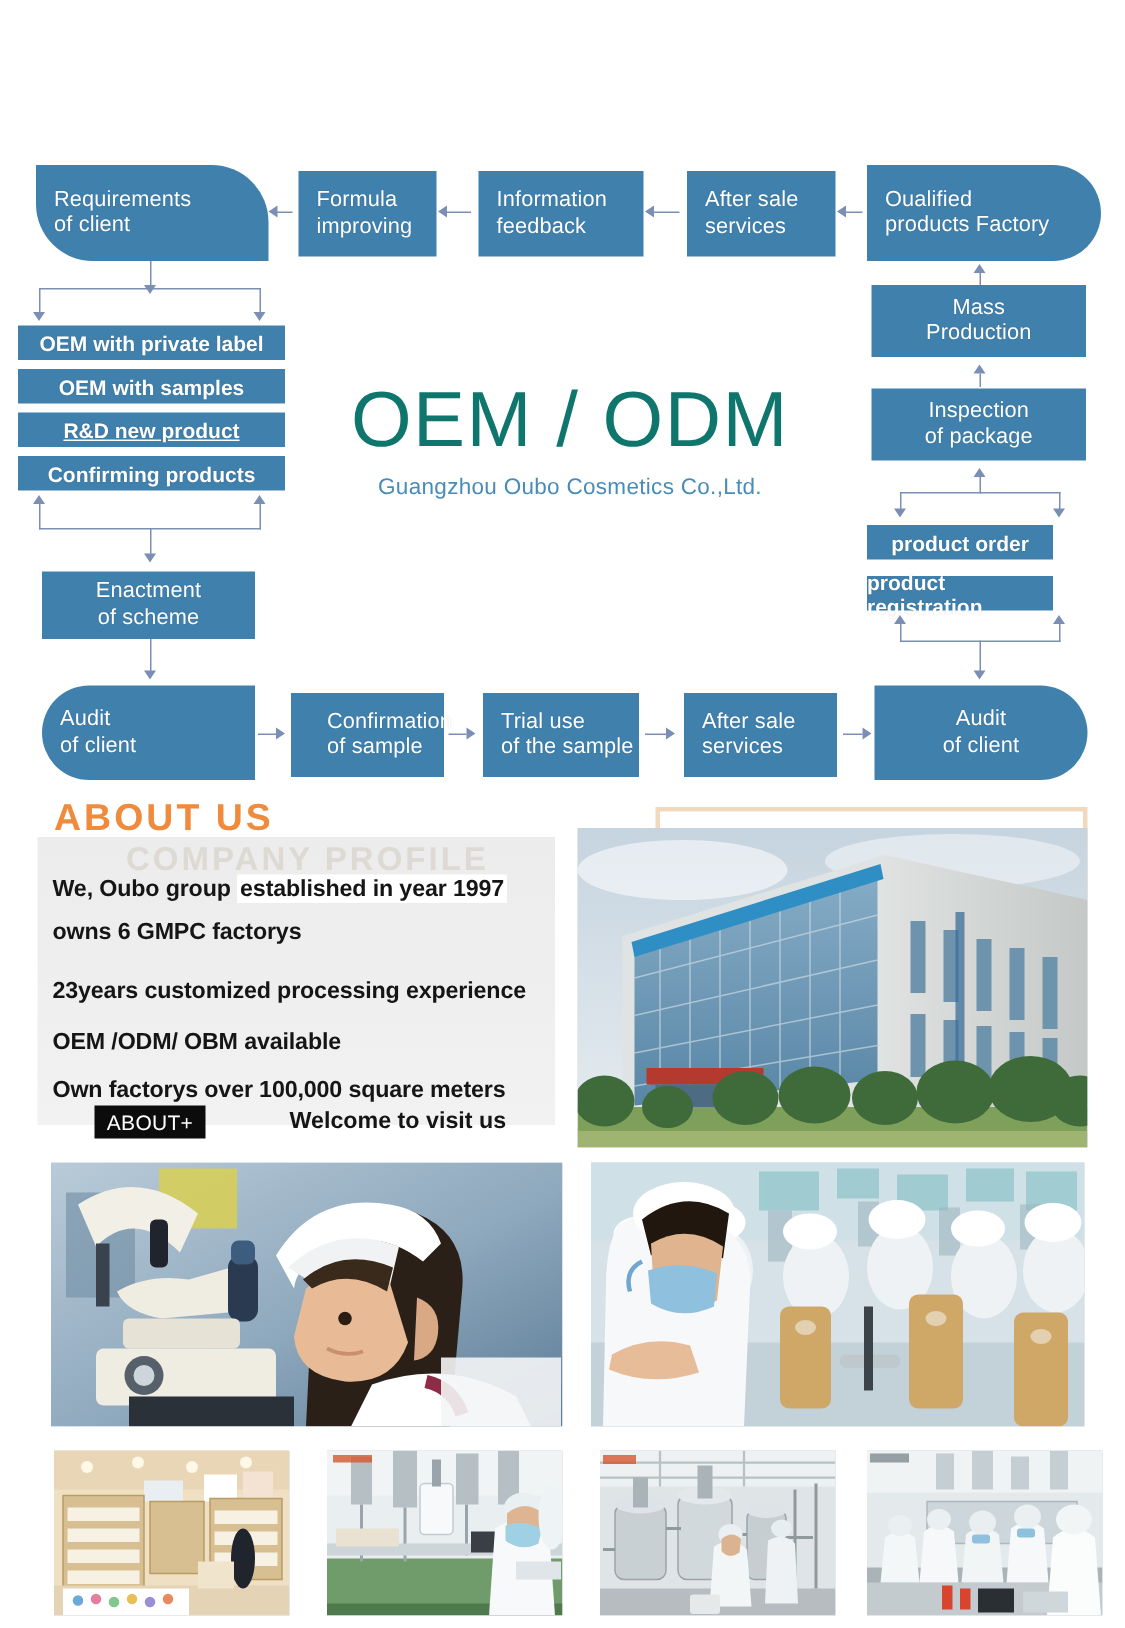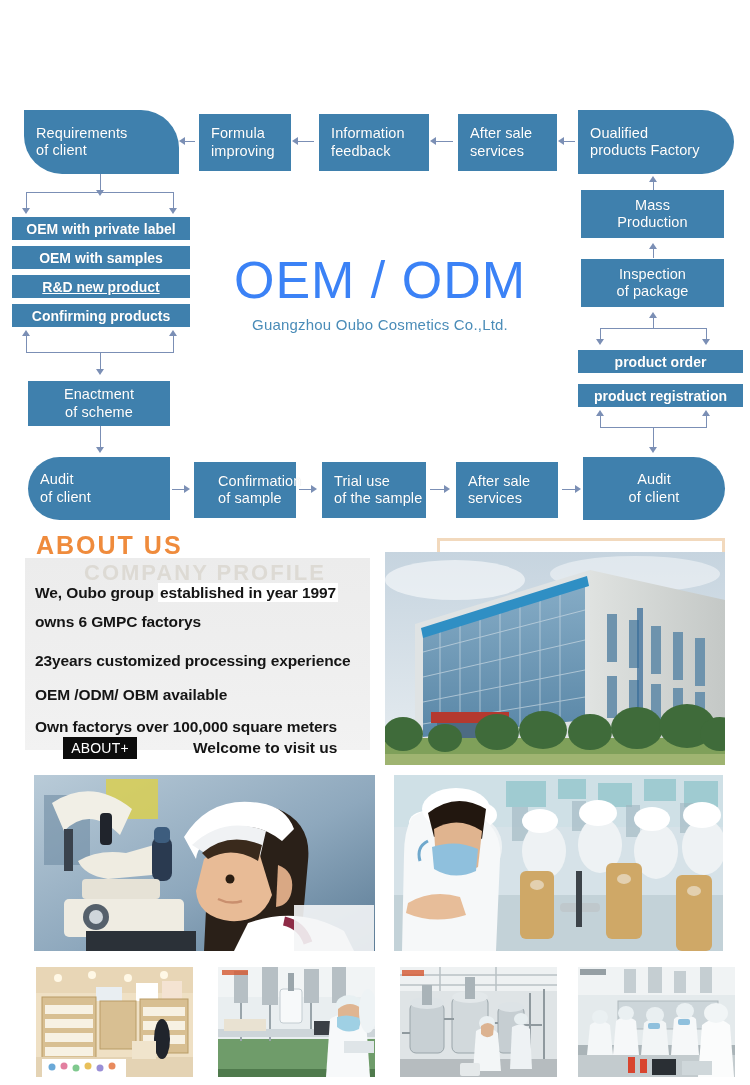--- a/index.html
+++ b/index.html
@@ -32,36 +32,36 @@
   .rnd-tr-bl { border-top-right-radius: 38px; border-bottom-left-radius: 38px; }
   .rnd-tr-br { border-top-right-radius: 38px; border-bottom-right-radius: 38px; }
   .rnd-tl-bl { border-top-left-radius: 38px; border-bottom-left-radius: 38px; }
 
   .stack-item {
     position: absolute; left: 12px; width: 178px; height: 23px;
     background: #3f80ad; color: #fff; font-size: 14px; font-weight: 600;
     display: flex; align-items: center; justify-content: center;
     text-shadow: 0 0 1px rgba(0,0,0,.2);
   }
-  .stack-item.right { left: 578px; width: 165px; }
+  .stack-item.right { left: 578px; width: 124px; }
 
   
   .ln-h, .ln-v { position: absolute; background: #7b8fb5; }
   .ln-h { height: 1.4px; }
   .ln-v { width: 1.4px; }
   .arrow { position: absolute; width: 0; height: 0; }
   .arrow.left  { border-top: 4px solid transparent; border-bottom: 4px solid transparent; border-right: 6px solid #7b8fb5; }
   .arrow.right { border-top: 4px solid transparent; border-bottom: 4px solid transparent; border-left: 6px solid #7b8fb5; }
   .arrow.down  { border-left: 4px solid transparent; border-right: 4px solid transparent; border-top: 6px solid #7b8fb5; }
   .arrow.up    { border-left: 4px solid transparent; border-right: 4px solid transparent; border-bottom: 6px solid #7b8fb5; }
 
   
   #wordmark { position: absolute; left: 200px; top: 253px; width: 360px; text-align: center; }
   #wordmark .big {
-    font-size: 52px; font-weight: 400; color: #3b82f6; letter-spacing: 1px;
+    font-size: 52px; font-weight: 400; color: #0f766e; letter-spacing: 1px;
     line-height: 1.05; white-space: nowrap;
   }
   #wordmark .sub {
     font-size: 15px; color: #4a8cb8; margin-top: 8px; letter-spacing: .2px; white-space: nowrap;
   }
 
   
   #about-head {
     position: absolute; left: 36px; top: 531px;
     font-size: 25px; font-weight: 700; color: #ef8b3c; letter-spacing: 2px;

